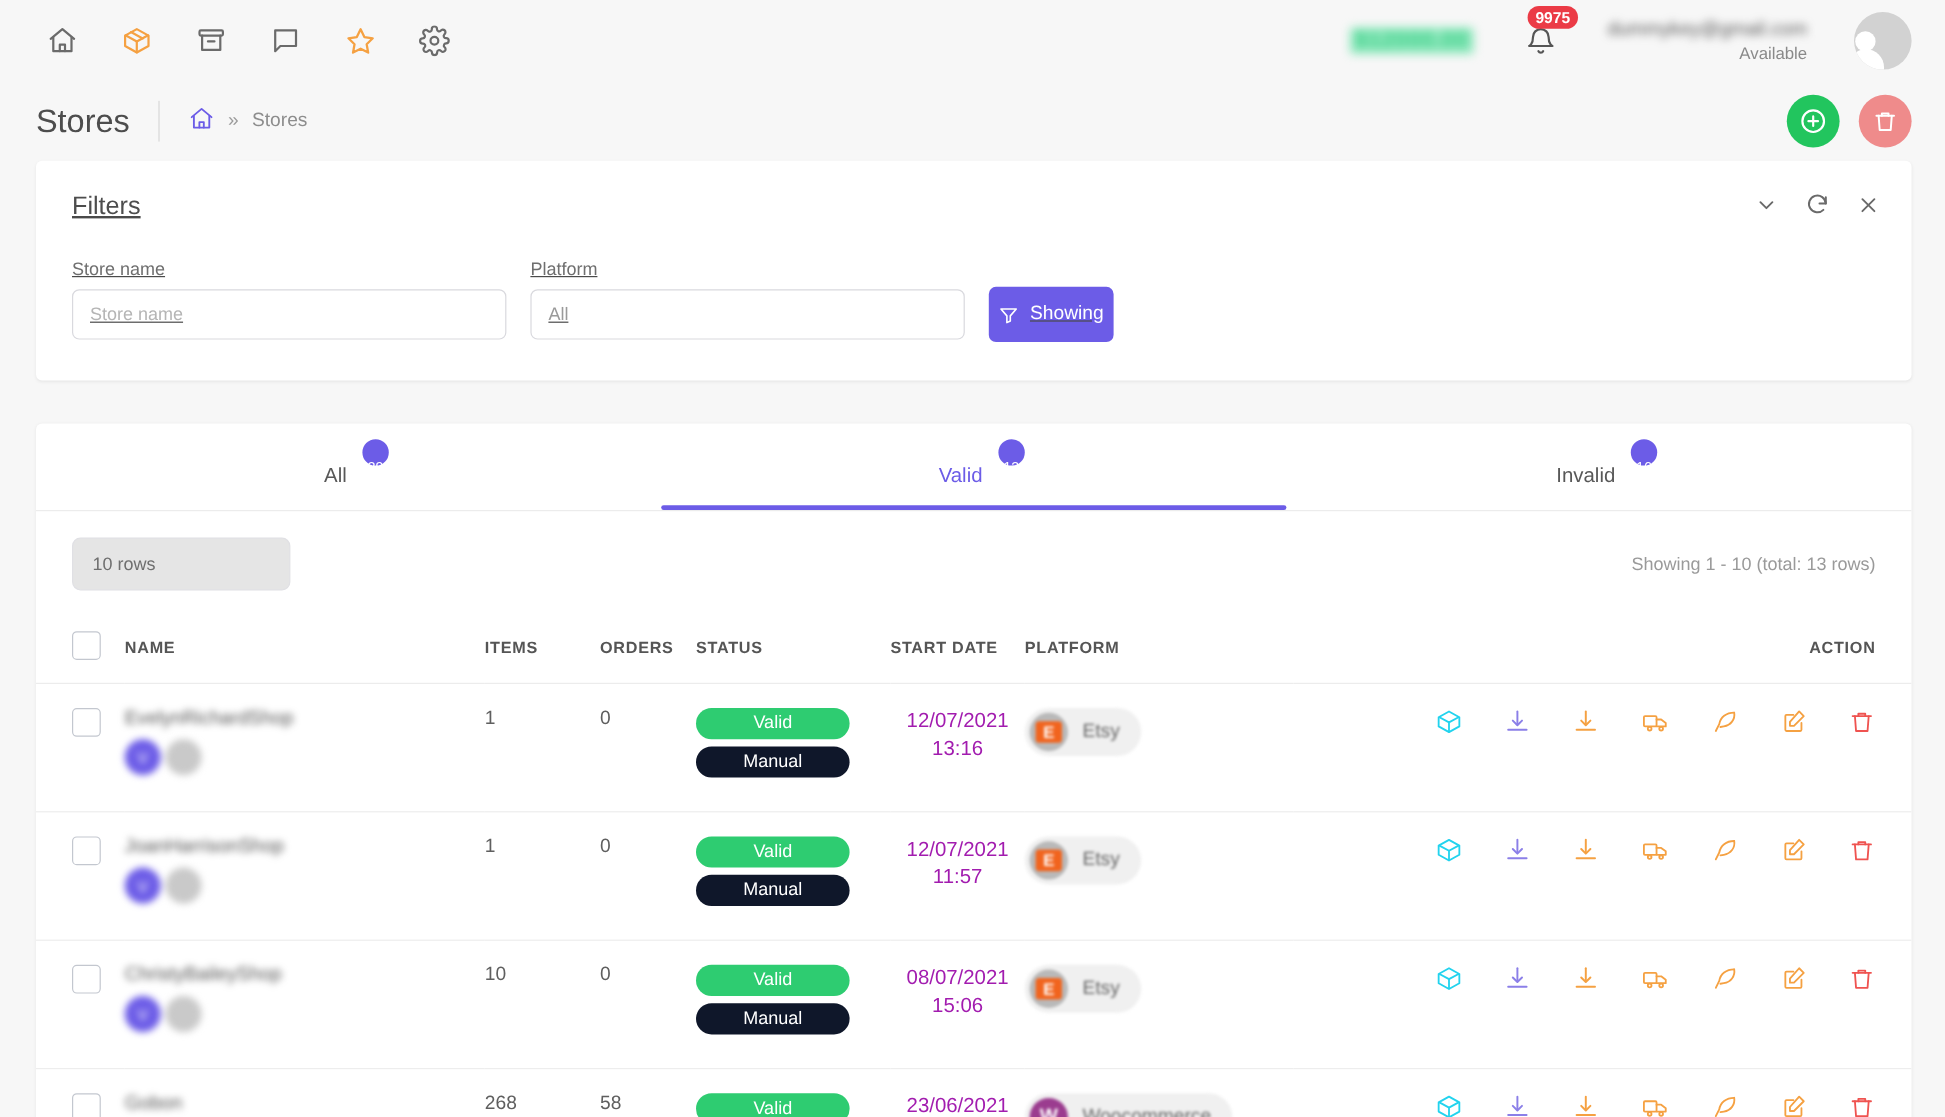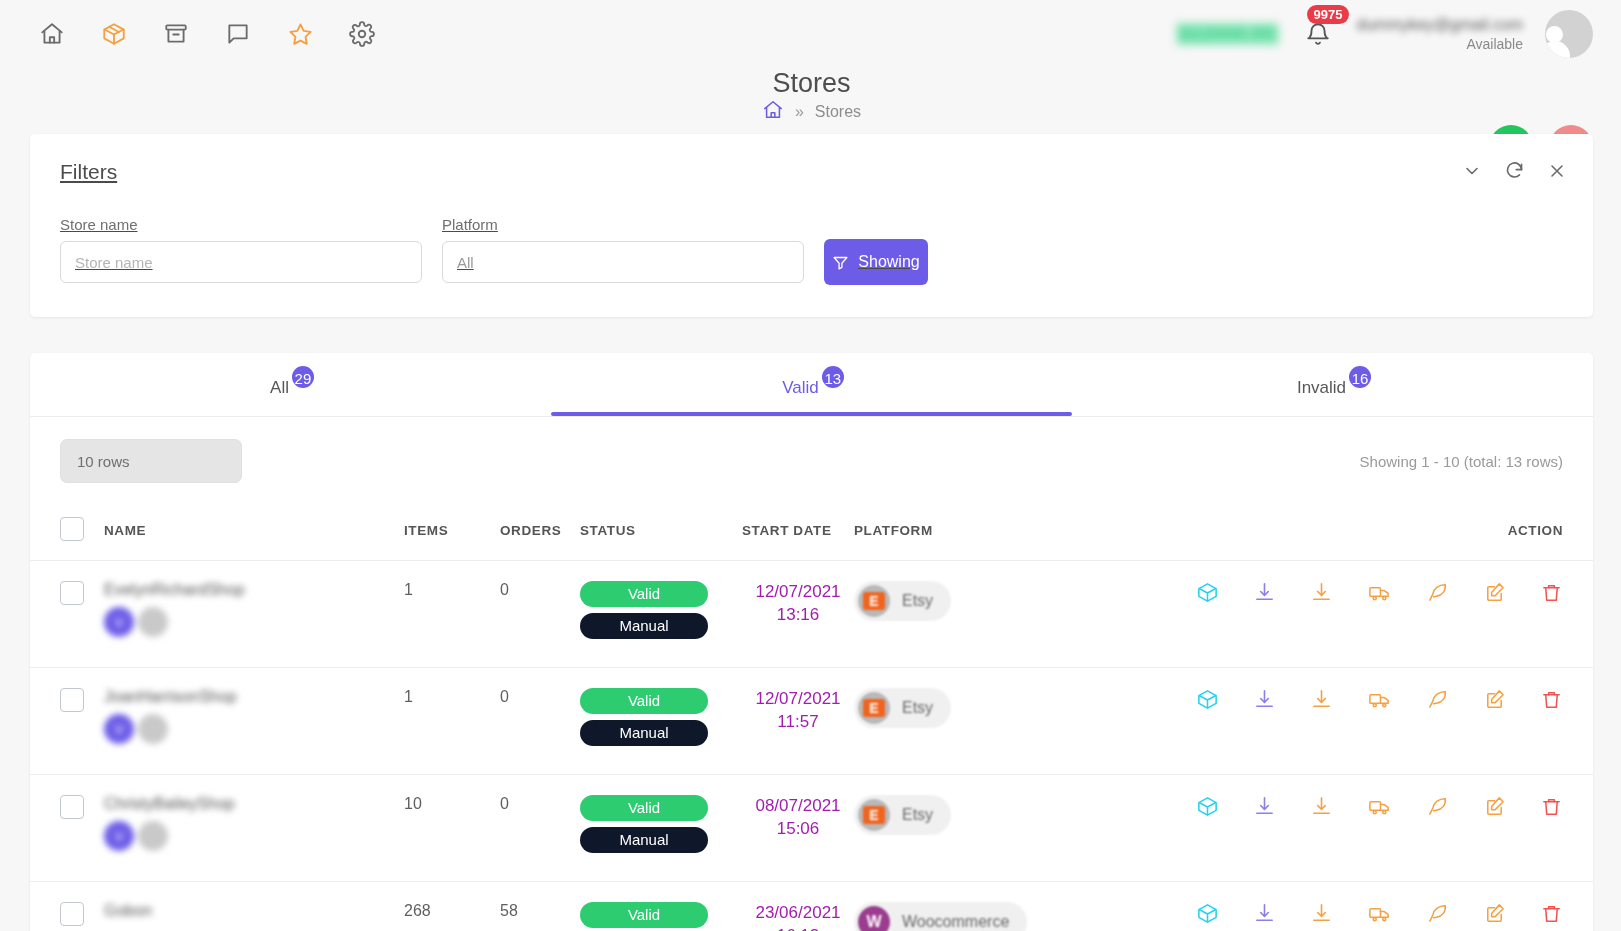--- a/index.html
+++ b/index.html
@@ -22,21 +22,21 @@
   .nav-icons { display: flex; align-items: center; gap: 18px; }
   .nav-icon {
     width: 44px; height: 44px;
     display: flex; align-items: center; justify-content: center;
     cursor: pointer; border-radius: 6px;
   }
   .nav-icon svg { display: block; }
 
   .topbar-right {
     margin-left: auto;
-    display: flex; align-items: center; gap: 22px;
+    display: flex; align-items: center; gap: 39px;
   }
   .balance {
     font-size: 19px; font-weight: 600;
     color: #41d18b;
     background: #8fe8bd;
     filter: blur(4px);
     letter-spacing: .5px;
     padding: 0 4px;
     border-radius: 3px;
   }
@@ -63,21 +63,20 @@
     overflow: hidden;
     cursor: pointer;
   }
   .avatar .head { width: 17px; height: 17px; border-radius: 50%; background: #fff; position: relative; top: -15px; }
   .avatar .body { width: 30px; height: 18px; border-radius: 15px 15px 0 0; background: #fff; position: relative; left: -23px; top: 1px;}
 
   
   .pagehead {
     height: 66px; display: flex; align-items: center;
     padding: 0 28px 0 30px;
-    flex-direction: column;
   }
   .page-title { font-size: 27px; color: #4d4d4d; font-weight: 400; }
   .vdiv { width: 1px; height: 34px; background: #d8d8d8; margin: 0 24px; }
   .crumbs { display: flex; align-items: center; gap: 11px; }
   .crumb-sep { color: #9b9b9b; font-size: 16px; }
   .crumb-text { color: #8d8d8d; font-size: 16px; cursor: pointer; }
   .head-actions { margin-left: auto; display: flex; gap: 16px; }
   .circle-btn {
     width: 44px; height: 44px; border-radius: 50%;
     display: flex; align-items: center; justify-content: center;
@@ -129,25 +128,25 @@
   .tab {
     flex: 1; text-align: center;
     font-size: 17px; color: #585858;
     padding: 12px 0 18px 0;
     cursor: pointer; position: relative;
   }
   .tab.active { color: #6c5ce7; }
   .tab .badge {
     display: inline-block;
     background: #6c5ce7; color: #fff;
-    font-size: 15px; line-height: 1;
+    font-size: 12px; line-height: 1;
     border-radius: 50%;
     width: 22px; height: 22px;
-    position: relative; top: -9px; left: 3px;
-    text-align: center; padding-top: 5px;
+    position: relative; top: -9px; left: 13px;
+    text-align: center; padding-top: 17px;
   }
   .tab.active .tabline {
     position: absolute; bottom: 0; left: 0; right: 0;
     height: 4px; background: #6c5ce7; border-radius: 3px;
   }
   .tab-underline-base { height: 1px; background: #ececec; }
 
   .table-tools {
     display: flex; align-items: center;
     padding: 22px 30px 16px 30px;

